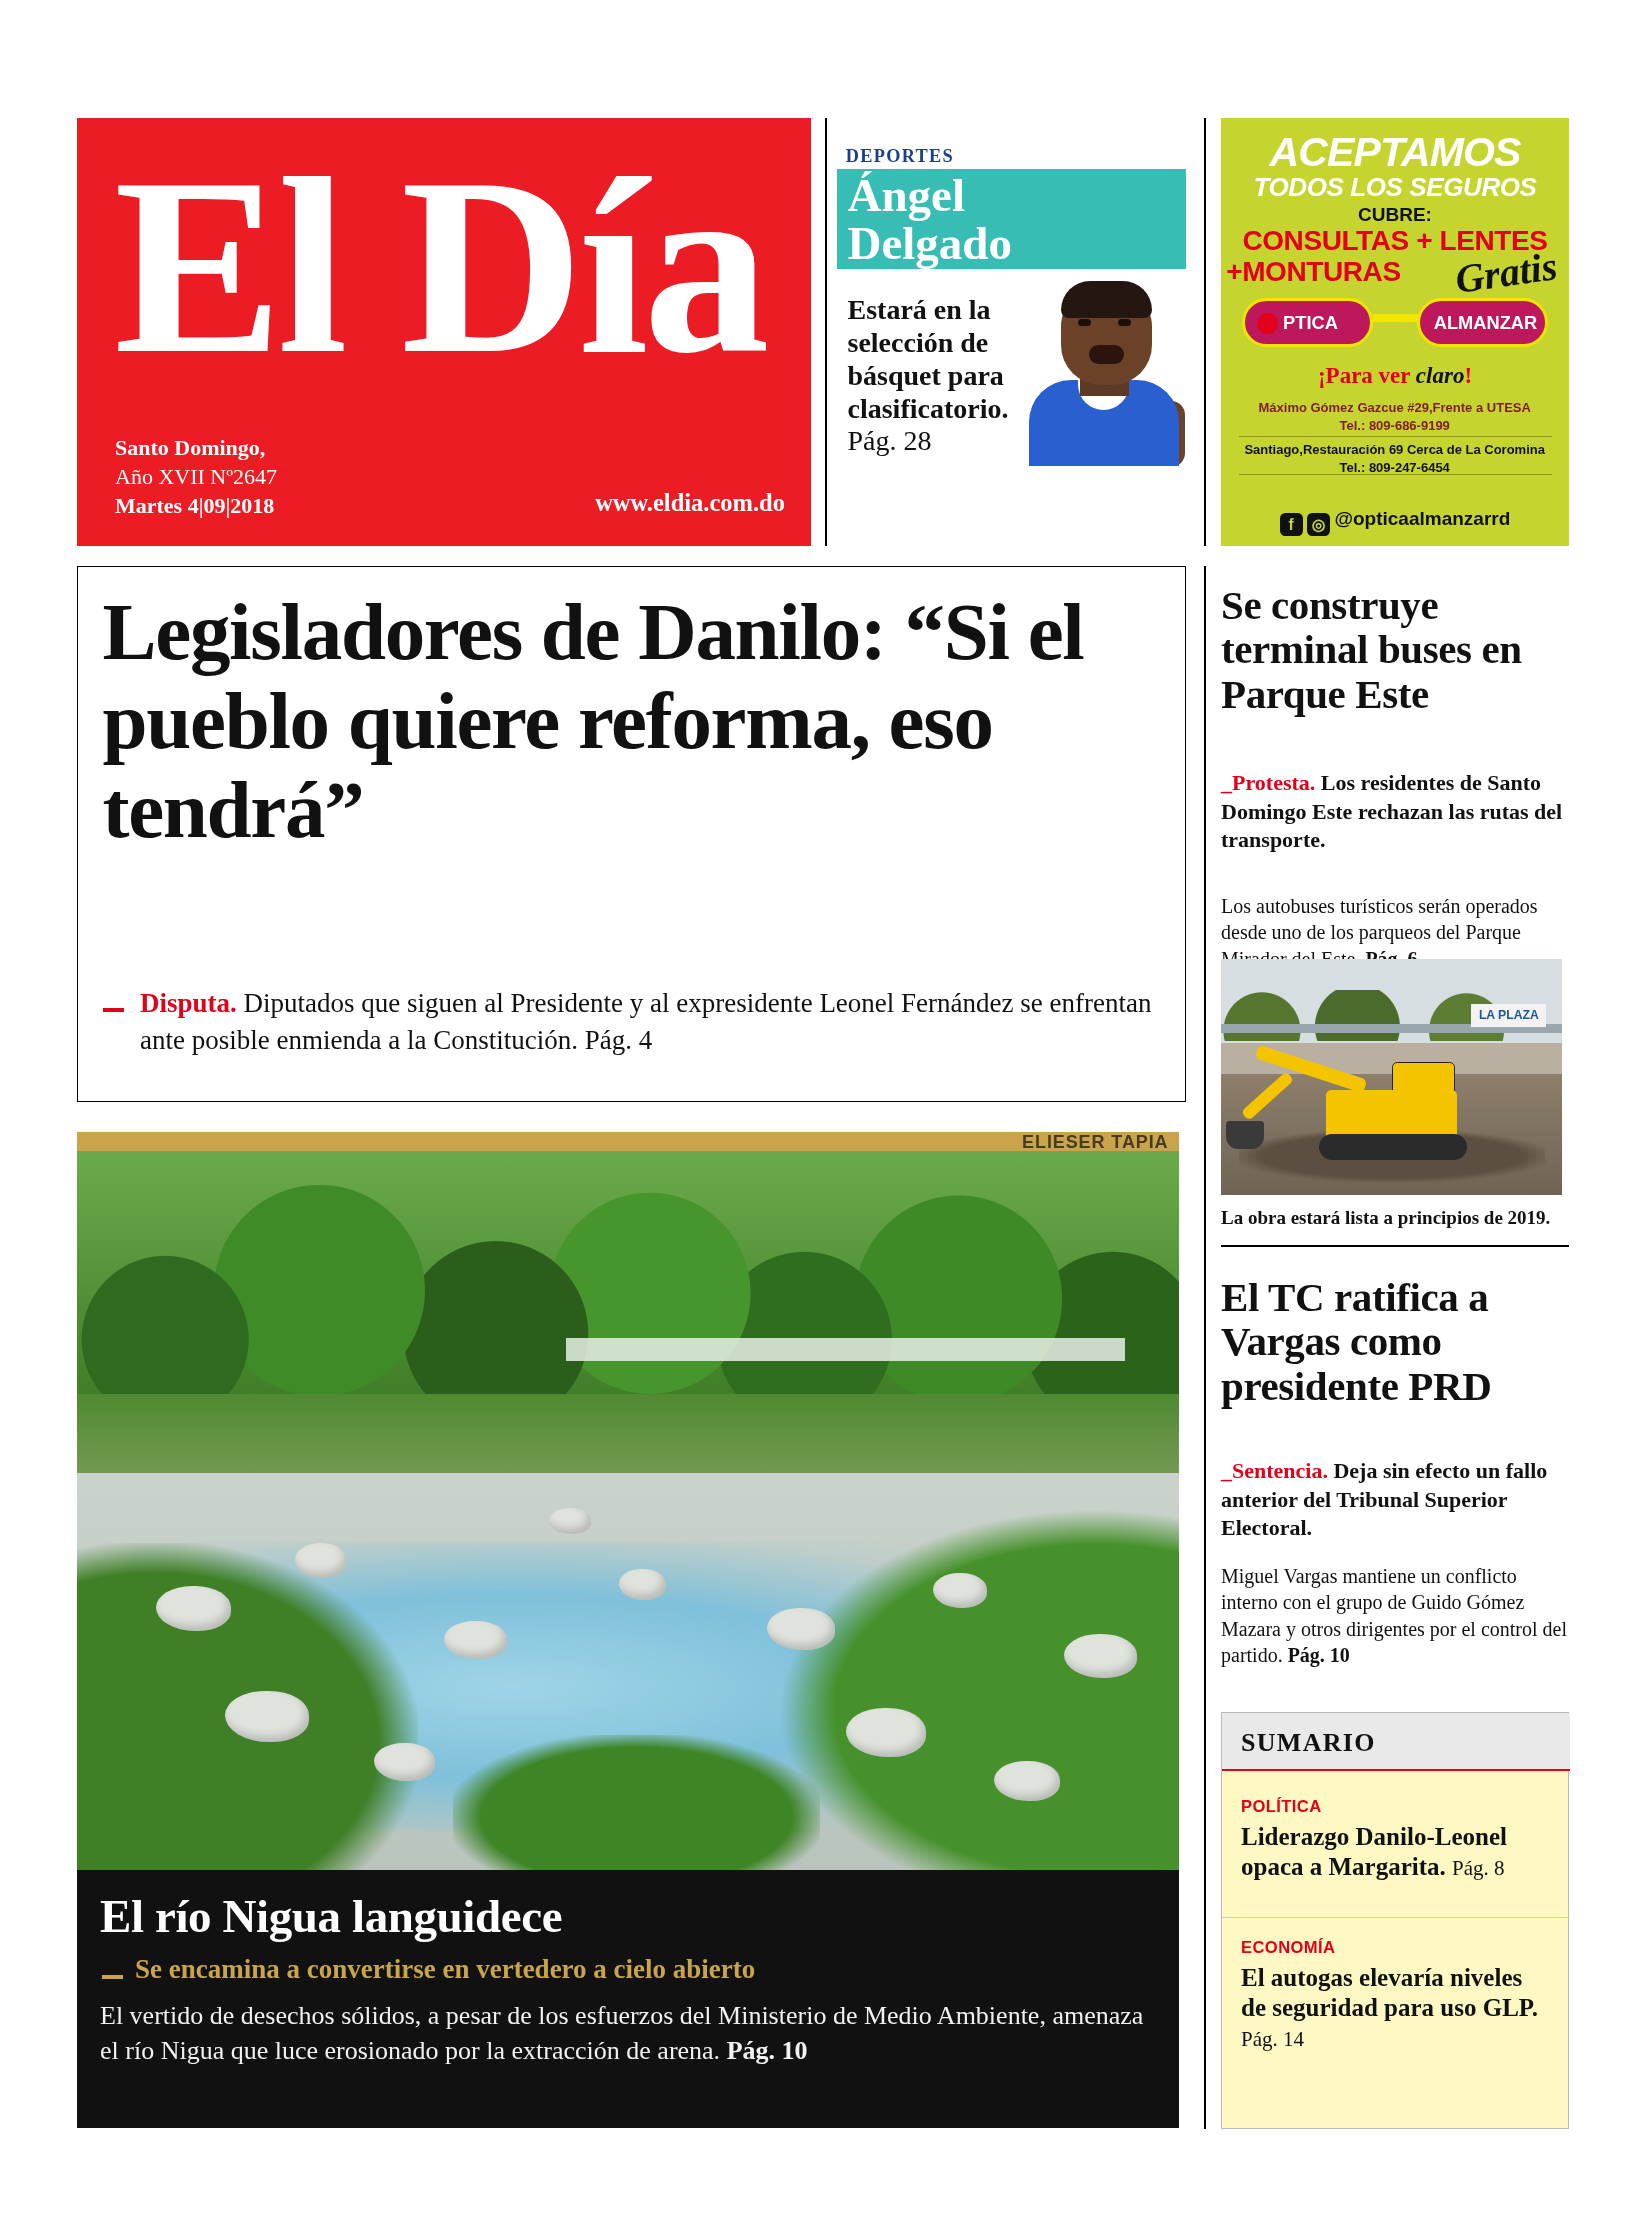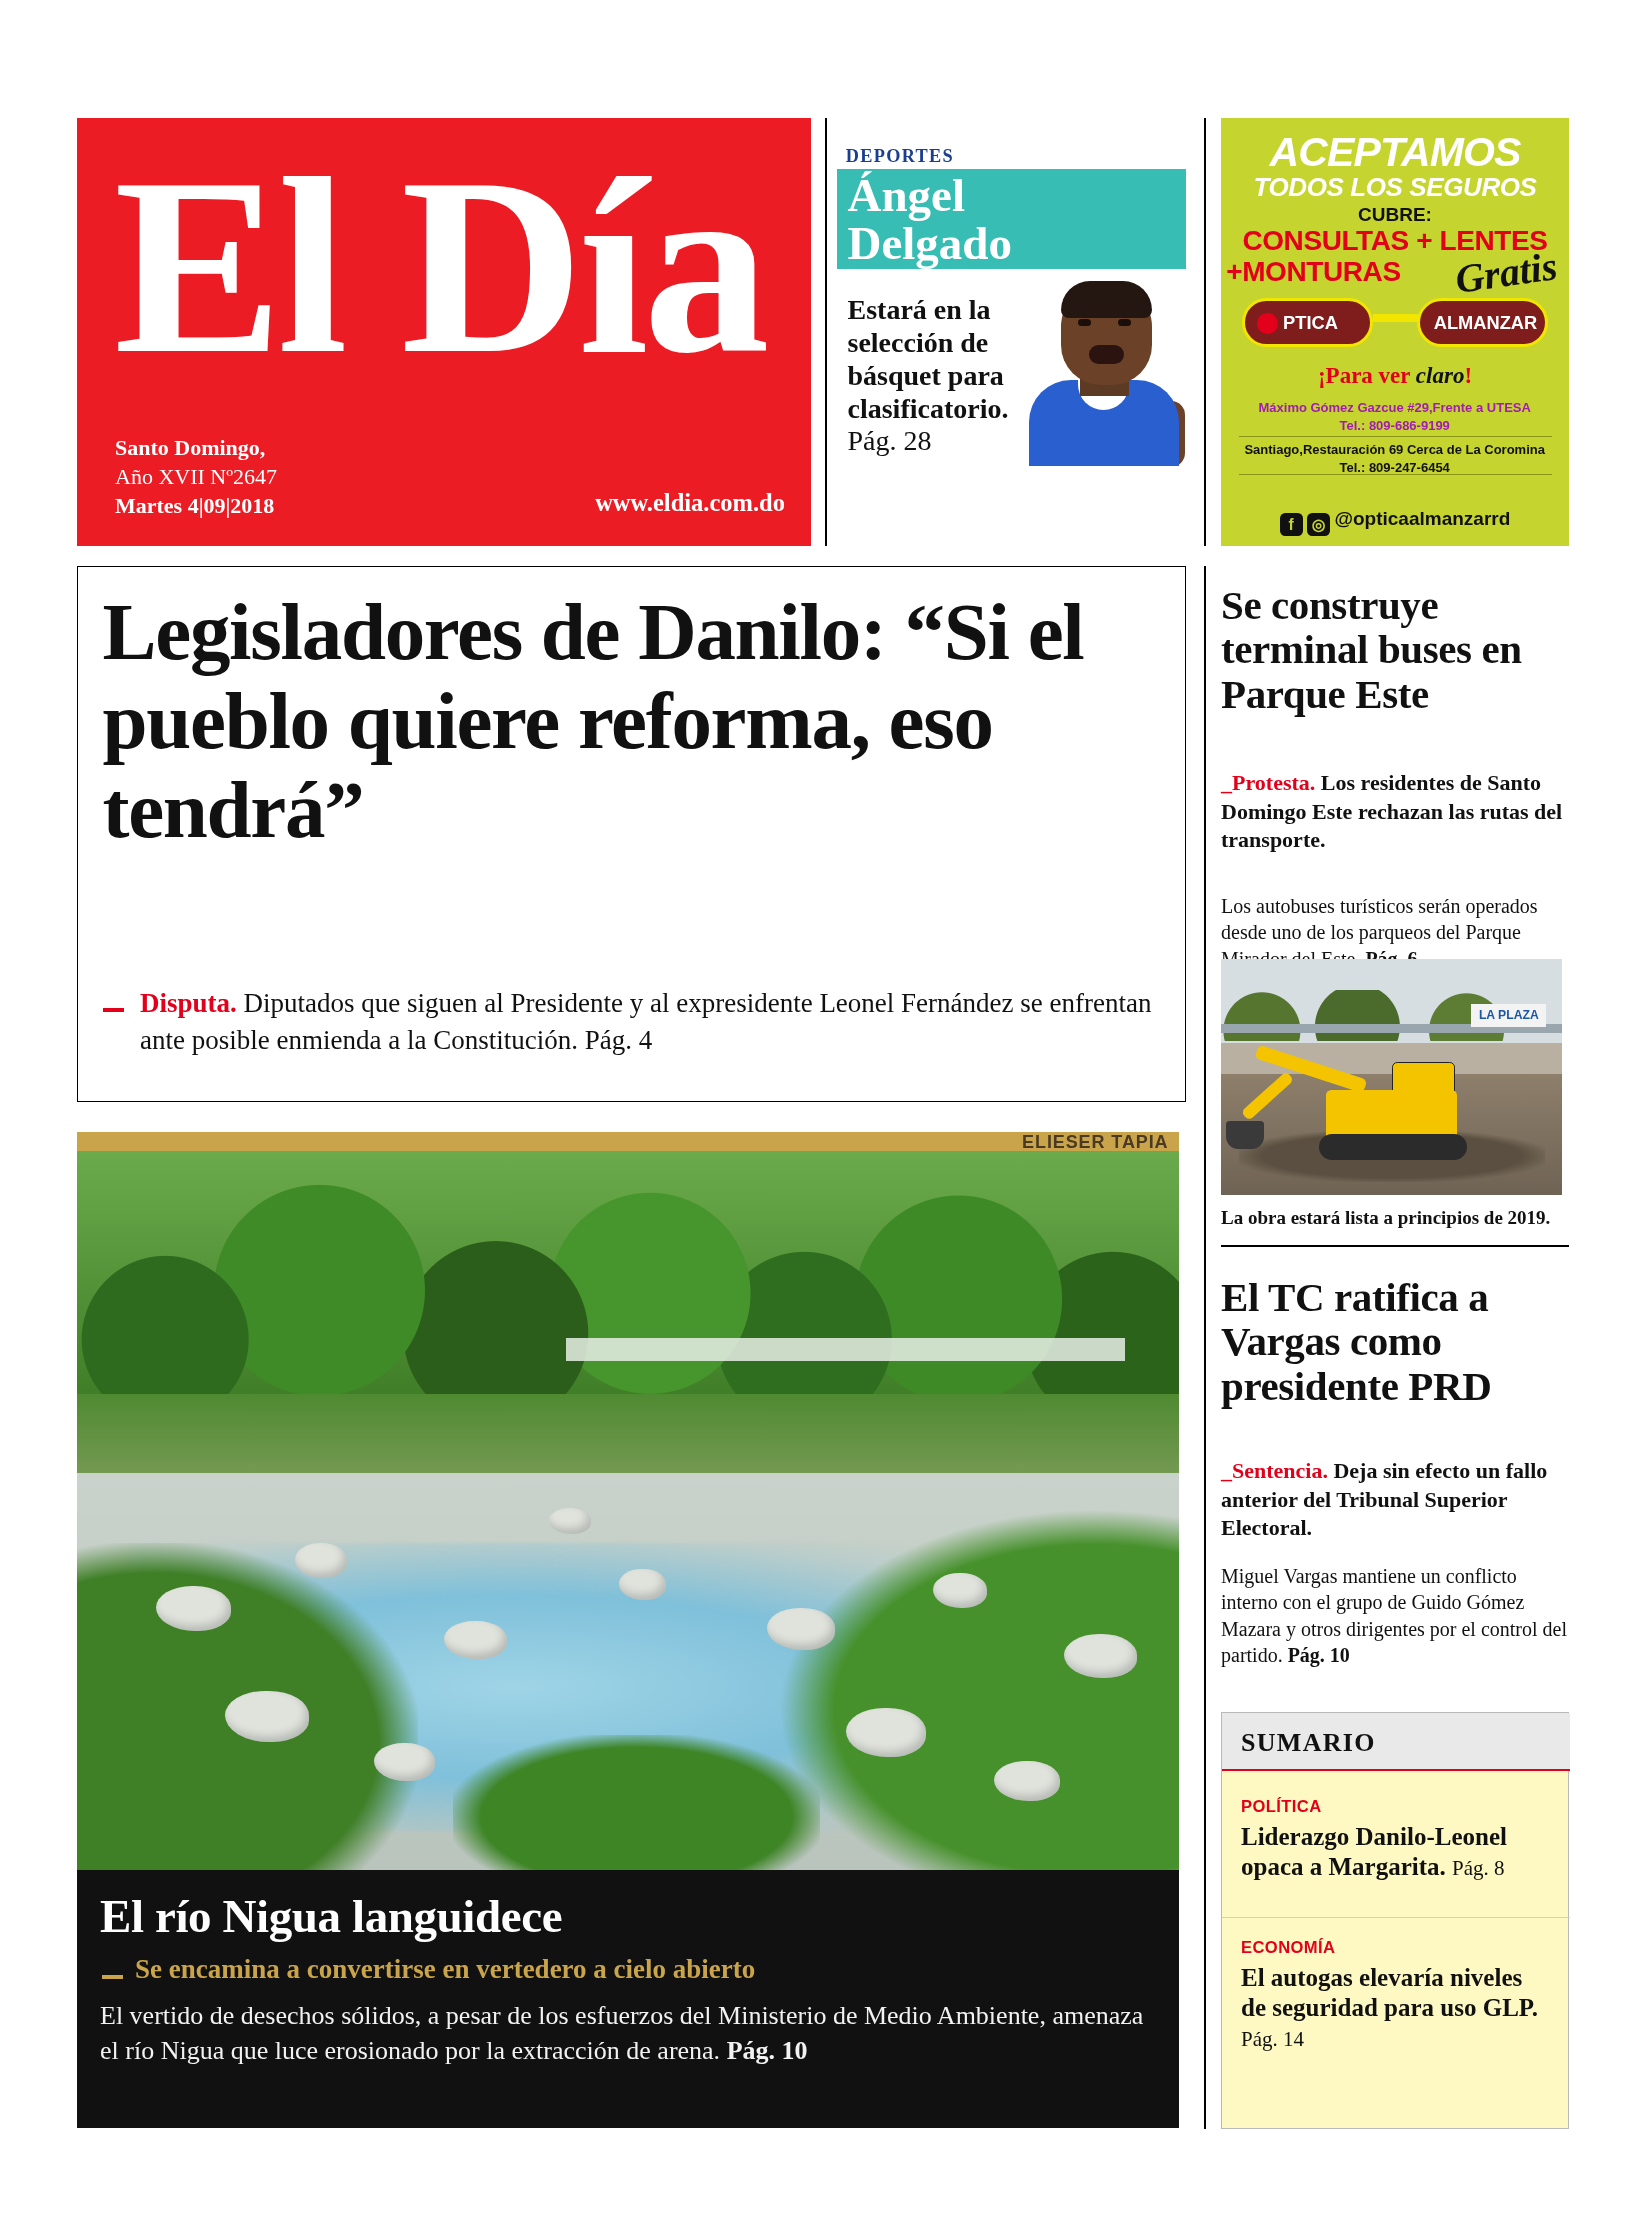--- a/index.html
+++ b/index.html
@@ -233,21 +233,21 @@
     font-size: 40px; color: #111;
     transform: rotate(-8deg);
   }
   .ad-glasses {
     position: absolute; left: 21px; top: 180px;
     width: 306px; height: 54px;
   }
   .ad-lens {
     position: absolute; top: 0;
     width: 131px; height: 49px;
-    background: #7f1d1d; border-radius: 24.5px;
+    background: #be185d; border-radius: 24.5px;
     border: 3.5px solid #f2e600;
   }
   .ad-lens.left { left: 0; }
   .ad-lens.right { right: 0; }
   .ad-bridge {
     position: absolute; left: 131px; top: 15.7px;
     width: 45px; height: 8.7px; background: #f2e600;
   }
   .ad-lens-txt {
     position: absolute; top: 10.5px; left: 0; width: 131px;
@@ -264,21 +264,21 @@
     position: absolute; left: 0; top: 245px; width: 348px;
     text-align: center;
     font-family: "Liberation Serif", serif;
     font-weight: bold; font-size: 23px; color: #e2001a;
   }
   .ad-para i { font-family: "Liberation Serif", serif; color: #111; }
   .ad-addr {
     position: absolute; left: 12.2px; width: 323px;
     text-align: center;
     font-family: "Liberation Sans", sans-serif;
-    font-weight: bold; font-size: 13px; color: #a21caf;
+    font-weight: bold; font-size: 13px; color: #7f1d1d;
     line-height: 1.35;
   }
   .ad-addr.a1 { top: 281px; }
   .ad-addr.a2 { top: 323px; color: #111; }
   .ad-addr.a3 { top: 362px; color: #b00018; }
   .ad-sep {
     position: absolute; left: 17.5px; width: 313px; height: 0.9px;
     background: #8a9416;
   }
   .ad-sep.s1 { top: 318px; }

